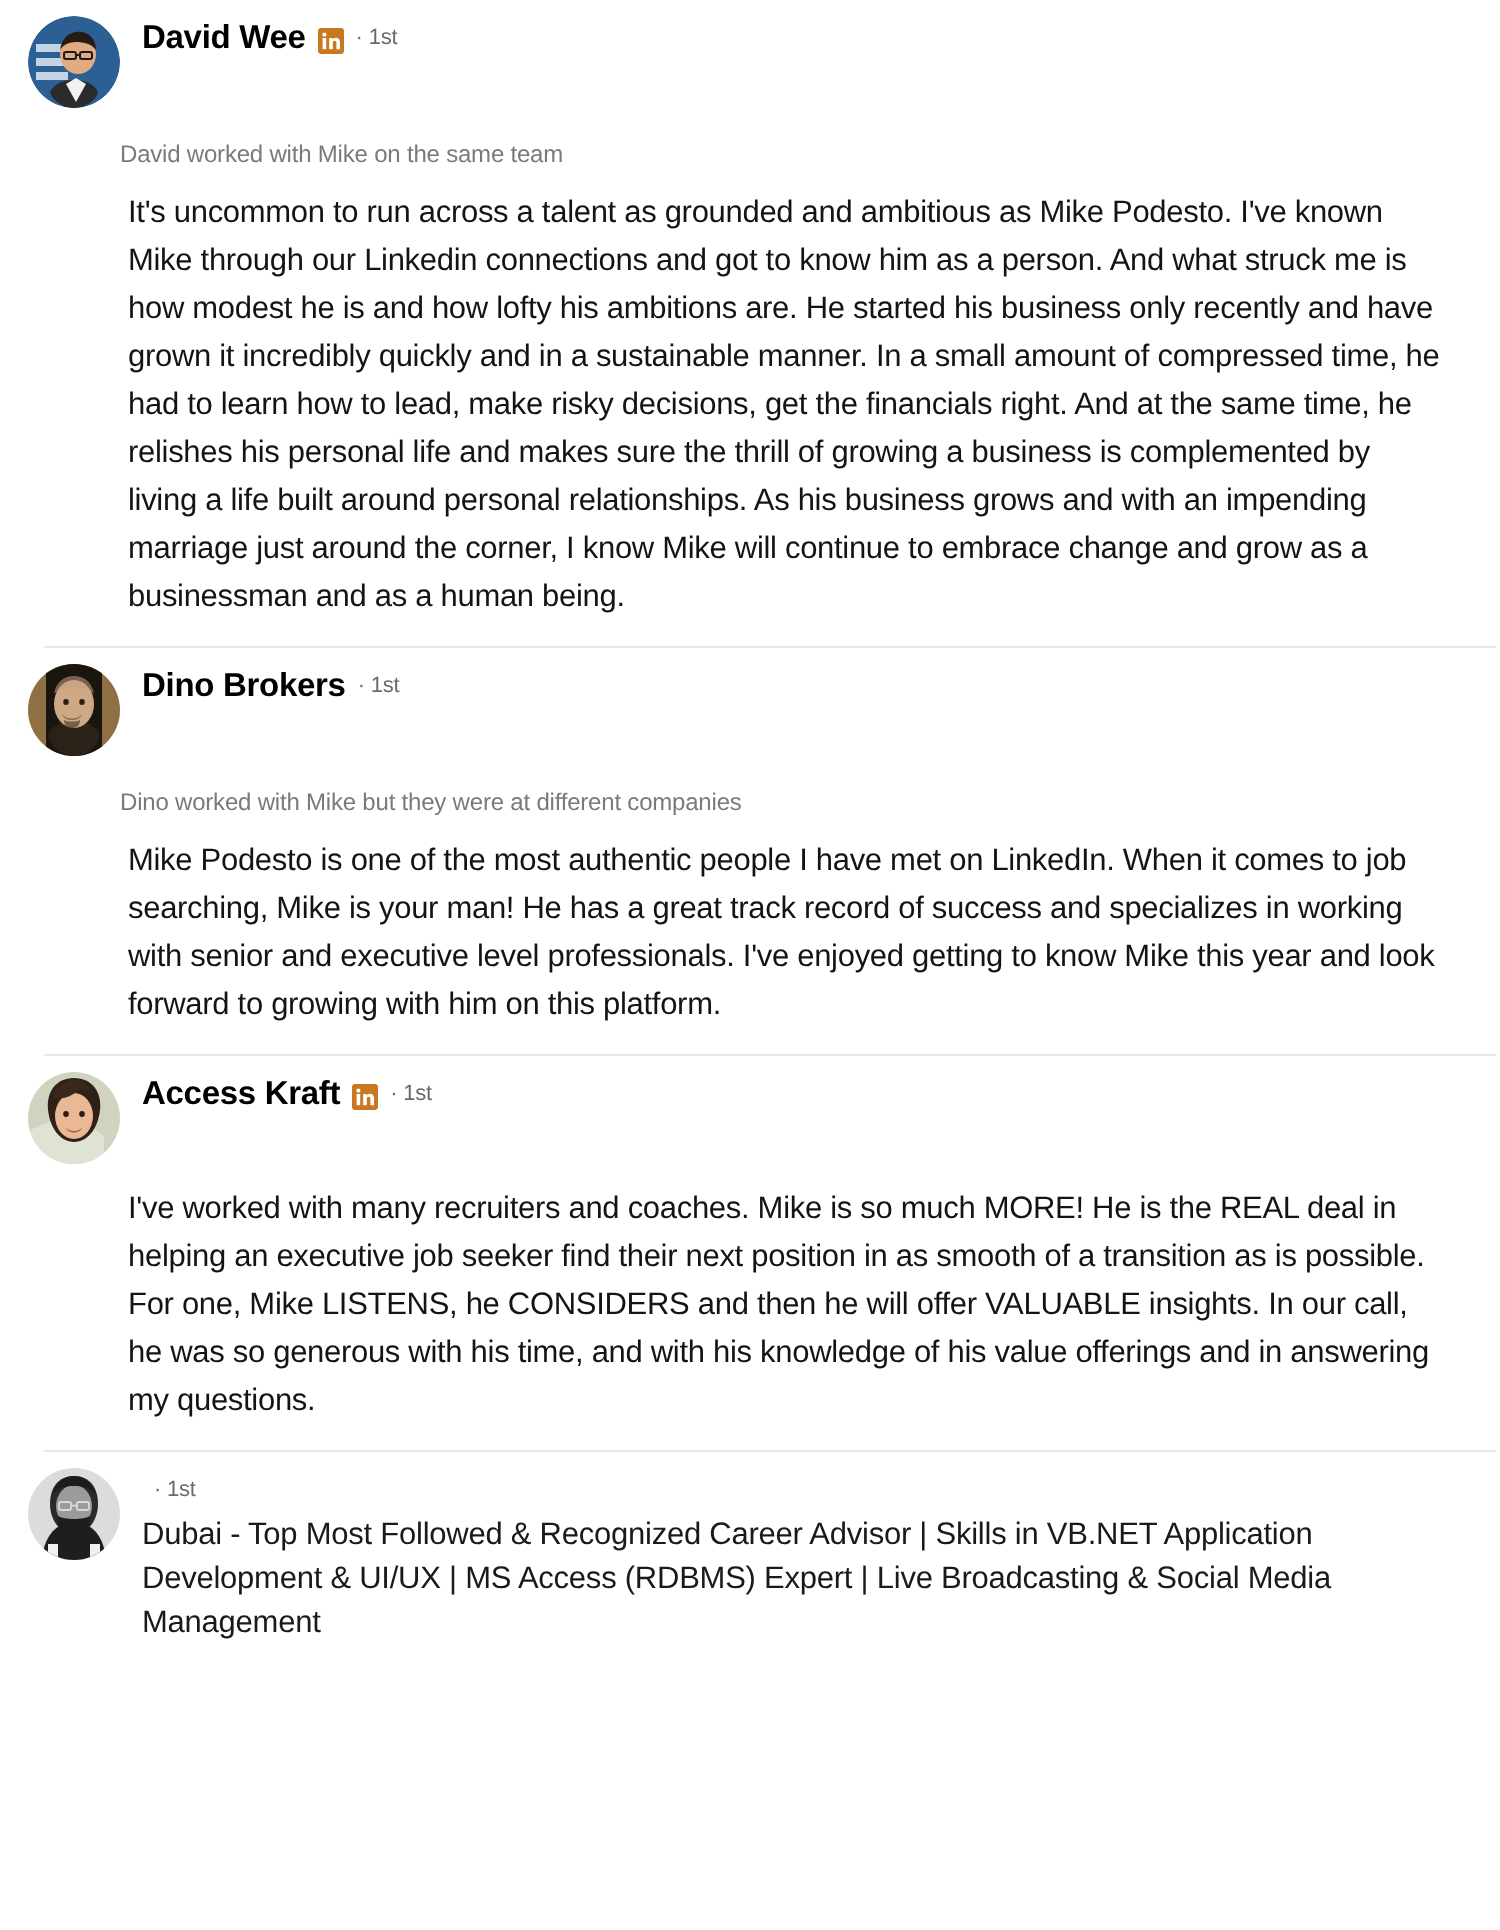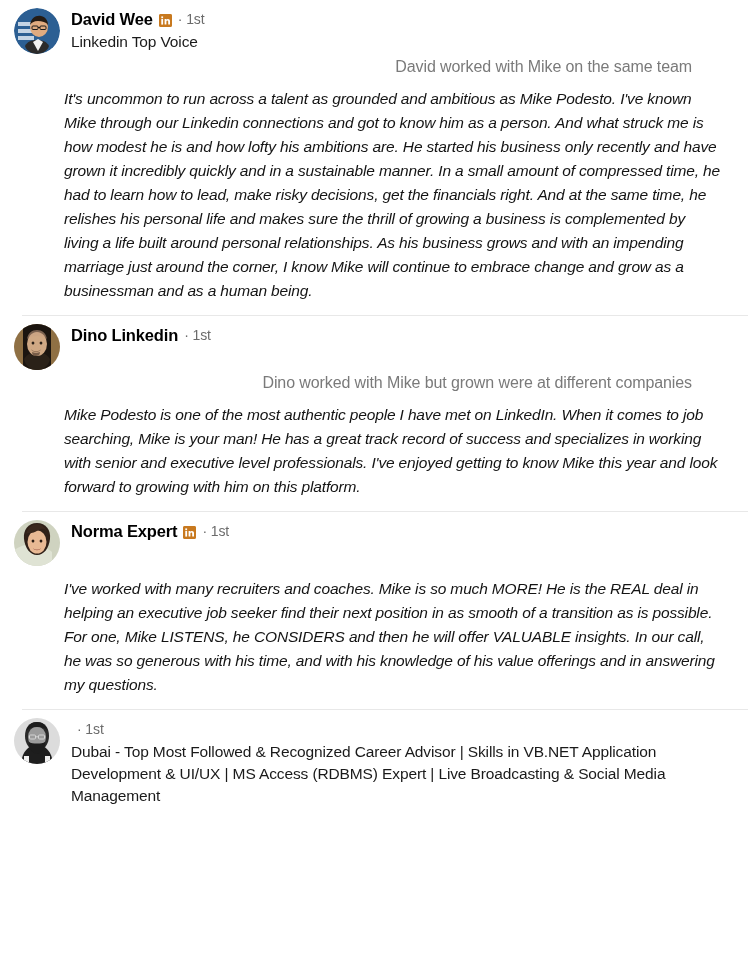--- a/index.html
+++ b/index.html
@@ -73,55 +73,55 @@
     height: 13px;
     background: #c8791f;
     border-radius: 2px;
     margin: 0 0 0 6px;
     position: relative;
     top: 1px;
     flex: 0 0 auto;
   }
   .li-badge svg { display:block; width:13px; height:13px; }
   .degree {
-    font-size: 14px;
+    font-size: 11px;
     color: #6b6b6b;
     margin-left: 6px;
     letter-spacing: -0.1px;
   }
 
   .headline {
     font-size: 15.5px;
     color: #1a1a1a;
     line-height: 22px;
     letter-spacing: -0.12px;
     margin-top: 1px;
   }
 
   .relation {
-    font-size: 16px;
+    font-size: 12px;
     color: #7a7a7a;
-    text-align: right;
+    text-align: left;
     letter-spacing: -0.1px;
-    margin-top: 4px;
+    margin-top: 16px;
     padding-left: 46px;
     padding-right: 44px;
   }
 
   .body {
     font-size: 15.5px;
     line-height: 24px;
     color: #141414;
     letter-spacing: -0.15px;
     padding-left: 50px;
     padding-right: 14px;
     margin-top: 11px;
     padding-bottom: 12px;
   }
-  .body p { margin: 0; font-style: italic; }
+  .body p { margin: 0; }
   .body p + p { }
 </style>
 </head>
 <body>
 
 <div class="page">
 
   <div class="rec">
     <div class="rec-head">
       <div class="avatar">
@@ -145,21 +145,20 @@
           <span class="li-badge">
             <svg viewBox="0 0 13 13" xmlns="http://www.w3.org/2000/svg">
               <rect width="13" height="13" rx="2" fill="#c8791f"></rect>
               <rect x="2.3" y="5" width="1.8" height="5.6" fill="#ffffff"></rect>
               <rect x="2.3" y="2.4" width="1.8" height="1.8" fill="#ffffff"></rect>
               <path d="M5.6 5h1.7v0.8c0.3-0.5 0.9-0.9 1.7-0.9 1.2 0 2 0.8 2 2.2v3.5H9.2V7.4c0-0.6-0.3-1-0.9-1s-0.9 0.4-0.9 1v3.2H5.6z" fill="#ffffff"></path>
             </svg>
           </span>
           <span class="degree">· 1st</span>
         </div>
-        <div class="headline">Linkedin Top Voice</div>
       </div>
     </div>
     <div class="relation">David worked with Mike on the same team</div>
     <div class="body">
       <p>It's uncommon to run across a talent as grounded and ambitious as Mike Podesto. I've known Mike through our Linkedin connections and got to know him as a person. And what struck me is how modest he is and how lofty his ambitions are. He started his business only recently and have grown it incredibly quickly and in a sustainable manner. In a small amount of compressed time, he had to learn how to lead, make risky decisions, get the financials right. And at the same time, he relishes his personal life and makes sure the thrill of growing a business is complemented by living a life built around personal relationships. As his business grows and with an impending marriage just around the corner, I know Mike will continue to embrace change and grow as a businessman and as a human being.</p>
     </div>
   </div>
 
   <div class="rec-divider"></div>
 
@@ -173,26 +172,26 @@
           <ellipse cx="23" cy="20" rx="10" ry="12" fill="#cfa884"></ellipse>
           <path d="M13 15c1-6 5-9 10-9s9 3 10 9c-2-2-5-3-10-3s-8 1-10 3z" fill="#c8a083" opacity="0.55"></path>
           <ellipse cx="19" cy="19" rx="1.4" ry="1.5" fill="#2a2018"></ellipse>
           <ellipse cx="27" cy="19" rx="1.4" ry="1.5" fill="#2a2018"></ellipse>
           <path d="M17 25c2 3 8 3 10 0-1 4-9 4-10 0z" fill="#6d503a" opacity="0.7"></path>
           <path d="M18 28c2 1 6 1 8 0 0 3-2 4-4 4s-4-1-4-4z" fill="#3d2c1f" opacity="0.6"></path>
         </svg>
       </div>
       <div class="head-text">
         <div class="name-line">
-          <span class="person-name">Dino Linkedin</span>
-          <span class="degree">· 1st</span>
-        </div>
-      </div>
-    </div>
-    <div class="relation">Dino worked with Mike but grown were at different companies</div>
+          <span class="person-name">Dino Brokers</span>
+          <span class="degree">· 1st</span>
+        </div>
+      </div>
+    </div>
+    <div class="relation">Dino worked with Mike but they were at different companies</div>
     <div class="body">
       <p>Mike Podesto is one of the most authentic people I have met on LinkedIn. When it comes to job searching, Mike is your man! He has a great track record of success and specializes in working with senior and executive level professionals. I've enjoyed getting to know Mike this year and look forward to growing with him on this platform.</p>
     </div>
   </div>
 
   <div class="rec-divider"></div>
 
   <div class="rec">
     <div class="rec-head">
       <div class="avatar">
@@ -202,21 +201,21 @@
           <path d="M23 3c9 0 14 7 13 16-1 9-6 16-13 16s-12-7-13-16C9 10 14 3 23 3z" fill="#2f2018"></path>
           <ellipse cx="23" cy="22" rx="9.5" ry="11.5" fill="#e8b994"></ellipse>
           <path d="M12 14c2-7 7-10 11-10s9 3 11 10c-1-4-4-6-7-5-4 1-6 4-10 4-3 0-4 0-5 1z" fill="#3a281d"></path>
           <ellipse cx="19" cy="21" rx="1.4" ry="1.5" fill="#2b1d14"></ellipse>
           <ellipse cx="27" cy="21" rx="1.4" ry="1.5" fill="#2b1d14"></ellipse>
           <path d="M19 28c2 2 6 2 8 0-1 3-7 3-8 0z" fill="#a4604f"></path>
         </svg>
       </div>
       <div class="head-text">
         <div class="name-line">
-          <span class="person-name">Norma Expert</span>
+          <span class="person-name">Access Kraft</span>
           <span class="li-badge">
             <svg viewBox="0 0 13 13" xmlns="http://www.w3.org/2000/svg">
               <rect width="13" height="13" rx="2" fill="#c8791f"></rect>
               <rect x="2.3" y="5" width="1.8" height="5.6" fill="#ffffff"></rect>
               <rect x="2.3" y="2.4" width="1.8" height="1.8" fill="#ffffff"></rect>
               <path d="M5.6 5h1.7v0.8c0.3-0.5 0.9-0.9 1.7-0.9 1.2 0 2 0.8 2 2.2v3.5H9.2V7.4c0-0.6-0.3-1-0.9-1s-0.9 0.4-0.9 1v3.2H5.6z" fill="#ffffff"></path>
             </svg>
           </span>
           <span class="degree">· 1st</span>
         </div>

